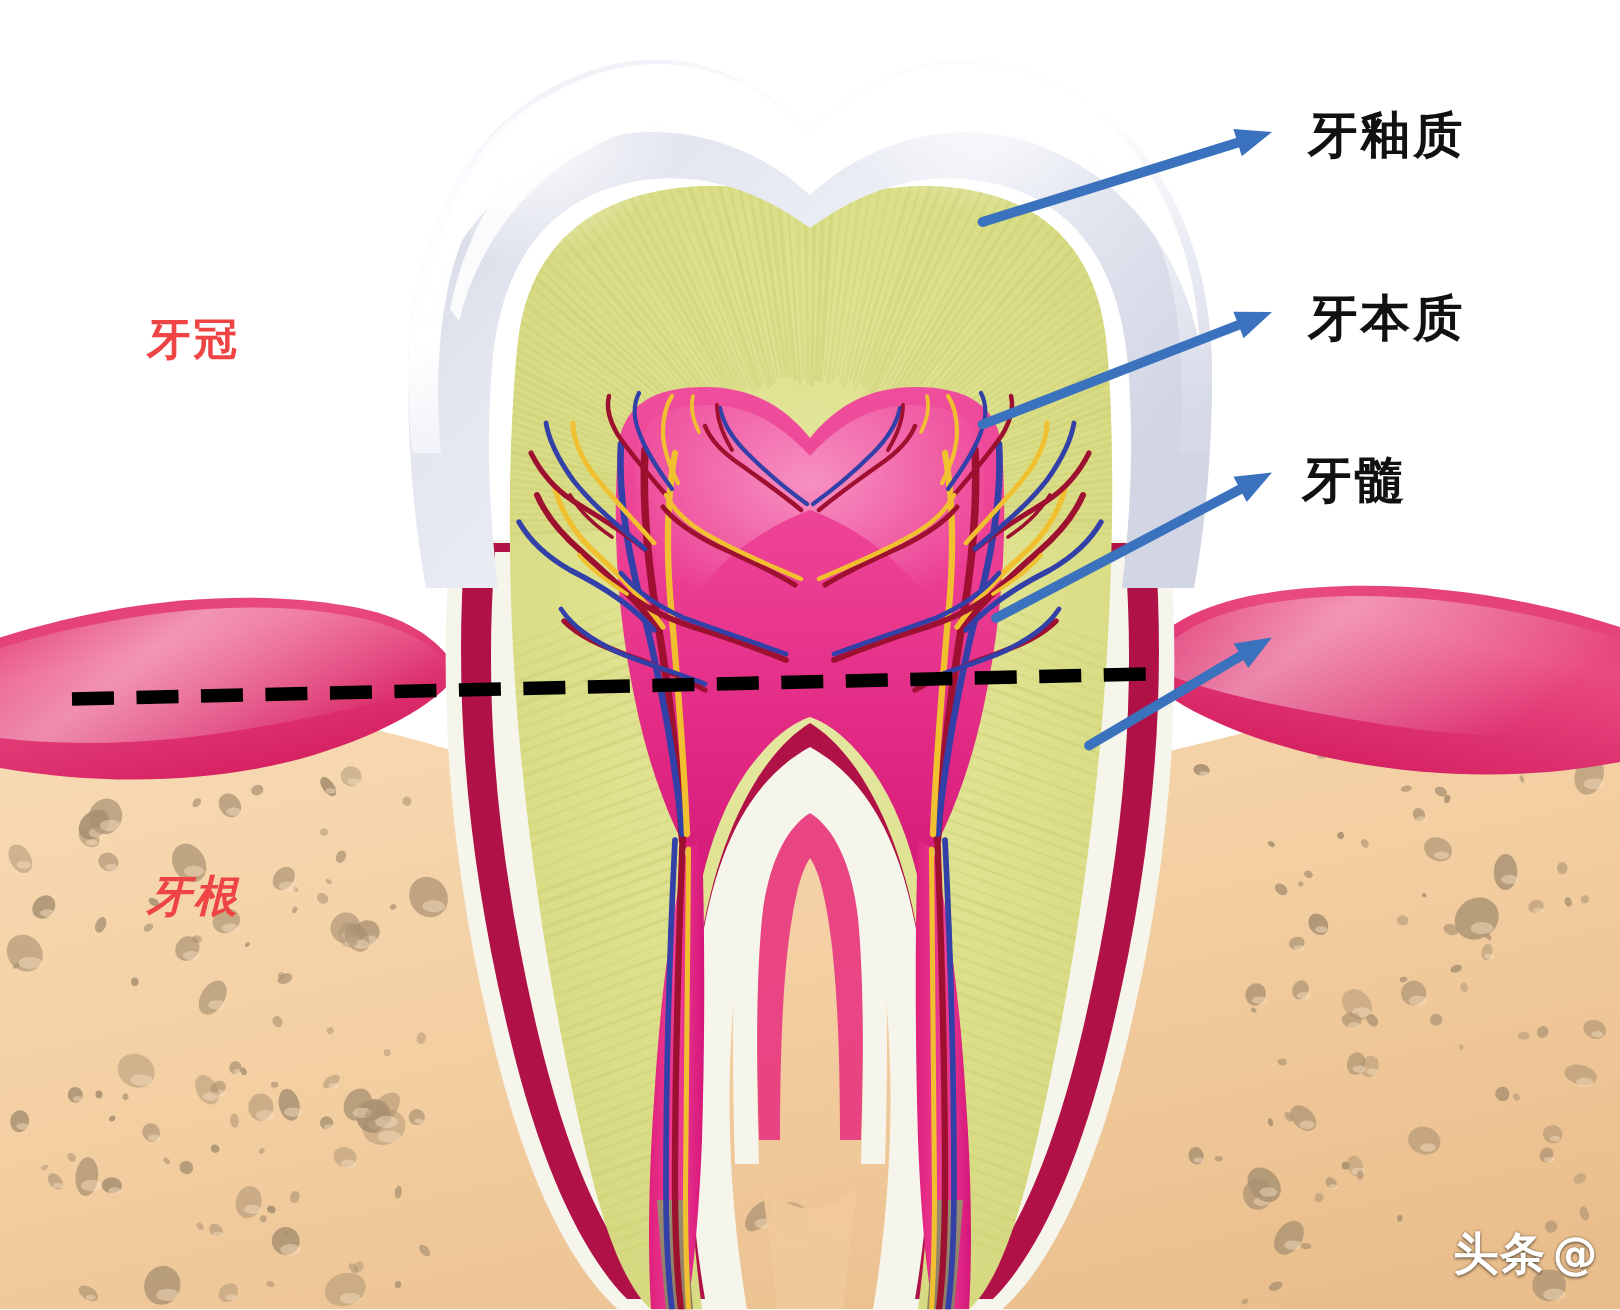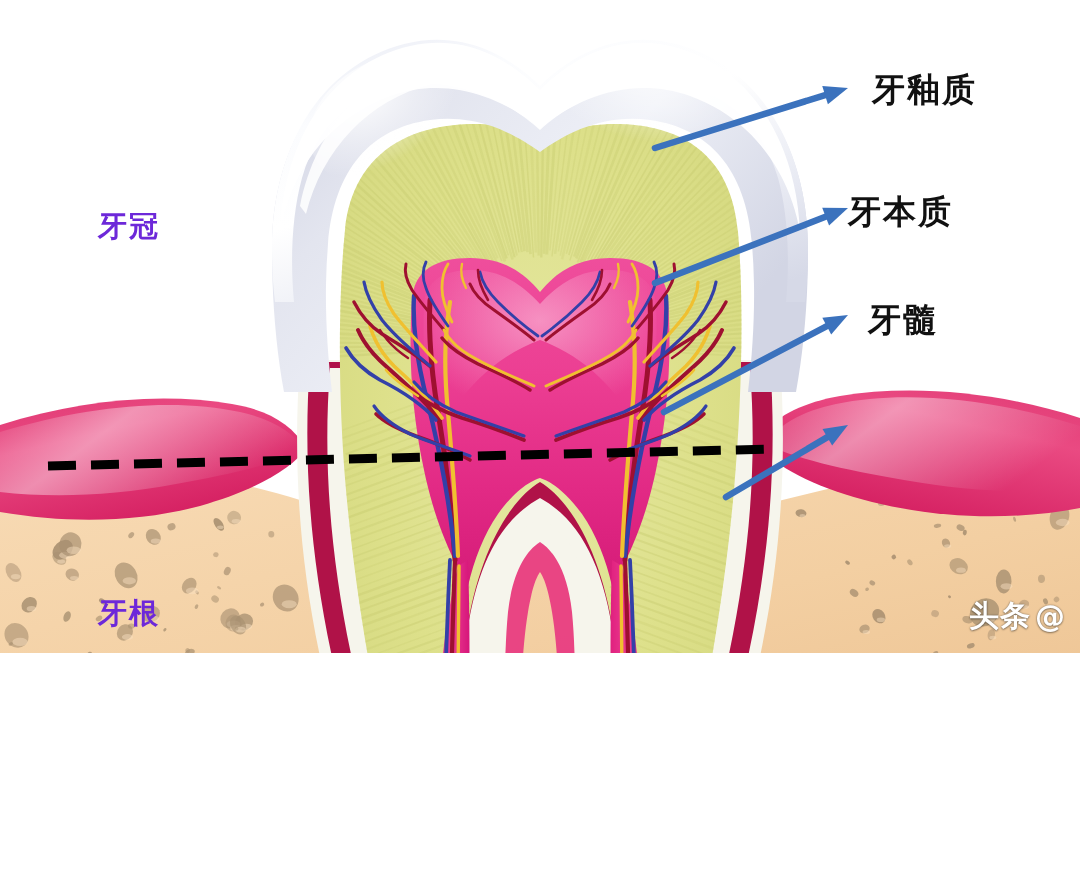--- a/index.html
+++ b/index.html
@@ -1,21 +1,21 @@
 <!DOCTYPE html>
 <html><head>
 <meta charset="utf-8">
 <style>
   html,body{margin:0;padding:0;background:#ffffff;}
   body{font-family:"Liberation Sans","DejaVu Sans",sans-serif;}
-  #stage{position:relative;width:1080px;height:653px;overflow:hidden;background:#fff;}
+  #stage{position:relative;width:1080px;height:873px;overflow:hidden;background:#fff;}
   #scene{position:absolute;inset:0;width:1080px;height:873px;}
   .lbl{position:absolute;white-space:nowrap;font-weight:700;letter-spacing:2px;}
   .lbl-black{color:#111;font-size:33px;font-family:"DejaVu Sans","Liberation Sans",sans-serif;}
-  .lbl-red{color:#6d28d9;font-size:29px;font-family:"DejaVu Sans","Liberation Sans",sans-serif;}
+  .lbl-red{color:#ef4444;font-size:29px;font-family:"DejaVu Sans","Liberation Sans",sans-serif;}
   #wm{position:absolute;right:14px;bottom:16px;display:flex;align-items:center;gap:4px;
       font-size:30px;font-weight:700;color:#fff;letter-spacing:1px;
       font-family:"DejaVu Sans","Liberation Sans",sans-serif;
       text-shadow:0 0 2px rgba(0,0,0,.45),0 1px 2px rgba(0,0,0,.35);margin-top:22px;}
   #wm .wm-at{font-size:30px;}
 </style>
 </head>
 <body>
 
 <div id="stage">
@@ -815,23 +815,23 @@
         <line x1="655" y1="283" x2="831.2222850207933" y2="214.51983742715288" stroke="#3b72bd" stroke-width="6.5" stroke-linecap="round"></line>
         <polygon points="848,208 829.0707386698328,225.5480216974518 822.1886880522826,207.83821144162252" fill="#3b72bd"></polygon>
         <line x1="664" y1="412" x2="832.0771070959793" y2="323.39413375918485" stroke="#3b72bd" stroke-width="6.5" stroke-linecap="round"></line>
         <polygon points="848,315 831.1997133897643,334.5959273782574 822.3392388661804,317.7884293129022" fill="#3b72bd"></polygon>
         <line x1="726" y1="497" x2="832.4982656714951" y2="434.14856452174064" stroke="#3b72bd" stroke-width="6.5" stroke-linecap="round"></line>
         <polygon points="848,425 832.1594299484676,445.37955692458735 822.502611842186,429.0166151333877" fill="#3b72bd"></polygon>
       </g>
   </svg>
 
   <div class="lbl lbl-black" style="left:872px;top:68px;">牙釉质</div>
-  <div class="lbl lbl-black" style="left:848px;top:190px;">牙本质</div>
+  <div class="lbl lbl-black" style="left:872px;top:190px;">牙本质</div>
   <div class="lbl lbl-black" style="left:868px;top:298px;">牙髓</div>
 
   <div class="lbl lbl-red" style="left:98px;top:207px;">牙冠</div>
-  <div class="lbl lbl-red" style="left:98px;top:594px;">牙根</div>
+  <div class="lbl lbl-red" style="left:98px;top:578px;font-style:italic;">牙根</div>
 
   <div id="wm">
     <span>头条</span>
     <span class="wm-at">@</span>
   </div>
 </div>
 
 </body></html>

